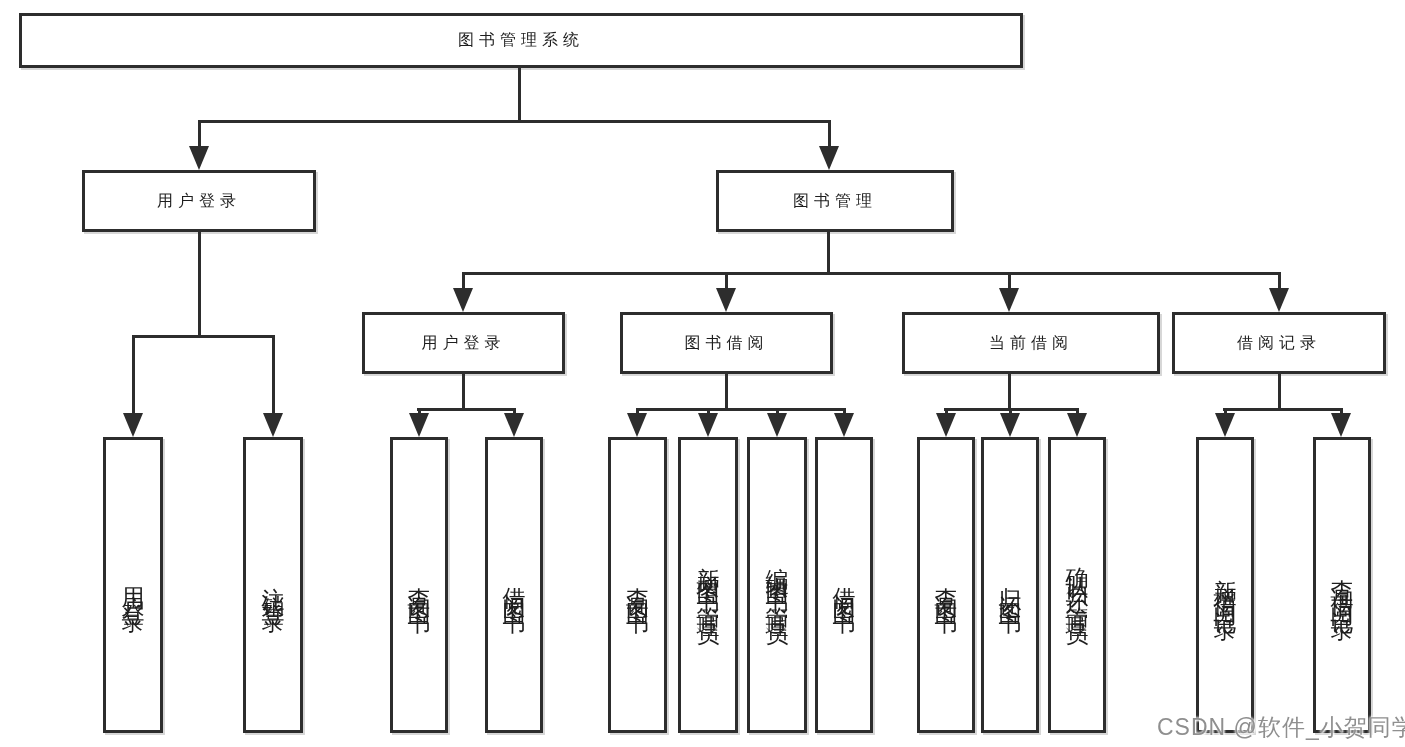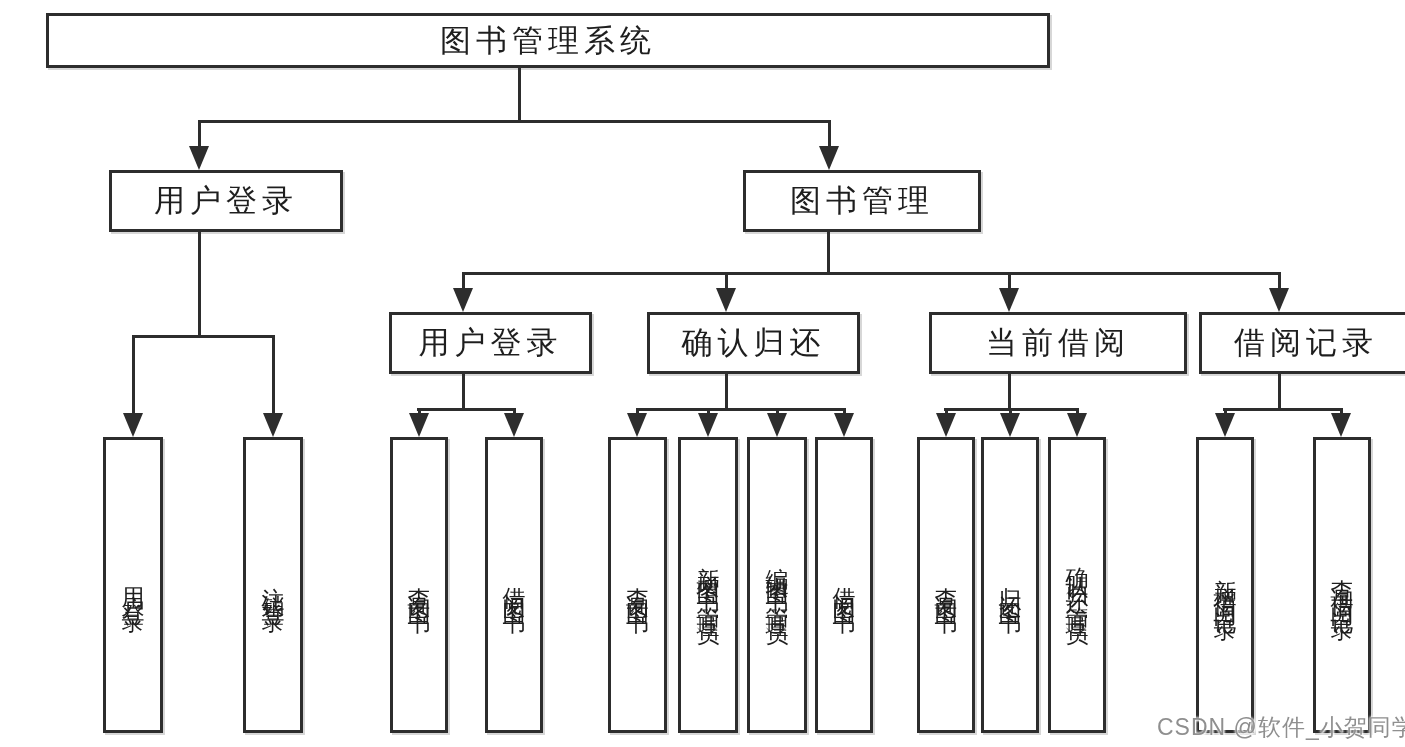--- a/index.html
+++ b/index.html
@@ -12,21 +12,21 @@
   }
 
   
   .box {
     position:absolute; background:#fff;
     border:3px solid var(--border,#2d2d2d);
     display:flex; align-items:center; justify-content:center;
     color:var(--text,#1e1e1e);
     box-shadow:2px 2px 0 rgba(140,140,140,.35);
   }
-  .hbox { font-size:31px; letter-spacing:5px;margin-left:27px; }
+  .hbox { font-size:16px; letter-spacing:5px; }
   .vbox {
     writing-mode:vertical-rl; text-orientation:mixed;
     font-size:23px; letter-spacing:8px; line-height:1;
     text-align:center;
   }
 
   
   .hl, .vl { position:absolute; background:var(--line,#2d2d2d); }
   .hl { height:3px; }
   .vl { width:3px; }
@@ -73,21 +73,21 @@
   <div class="vl" style="left:462px;top:272px;height:18px;"></div>
   <div class="arr" style="left:453px;top:288px;"></div>
   <div class="vl" style="left:725px;top:272px;height:18px;"></div>
   <div class="arr" style="left:716px;top:288px;"></div>
   <div class="vl" style="left:1008px;top:272px;height:18px;"></div>
   <div class="arr" style="left:999px;top:288px;"></div>
   <div class="vl" style="left:1278px;top:272px;height:18px;"></div>
   <div class="arr" style="left:1269px;top:288px;"></div>
 
   <div class="box hbox" style="left:362px;top:312px;width:203px;height:62px;">用户登录</div>
-  <div class="box hbox" style="left:620px;top:312px;width:213px;height:62px;">确认归还</div>
+  <div class="box hbox" style="left:620px;top:312px;width:213px;height:62px;">图书借阅</div>
   <div class="box hbox" style="left:902px;top:312px;width:258px;height:62px;">当前借阅</div>
   <div class="box hbox" style="left:1172px;top:312px;width:214px;height:62px;">借阅记录</div>
 
   <div class="vl" style="left:462px;top:374px;height:34px;"></div>
   <div class="hl" style="left:417px;top:408px;width:99px;"></div>
   <div class="vl" style="left:418px;top:408px;height:7px;"></div>
   <div class="arr" style="left:409px;top:413px;"></div>
   <div class="vl" style="left:513px;top:408px;height:7px;"></div>
   <div class="arr" style="left:504px;top:413px;"></div>
 

